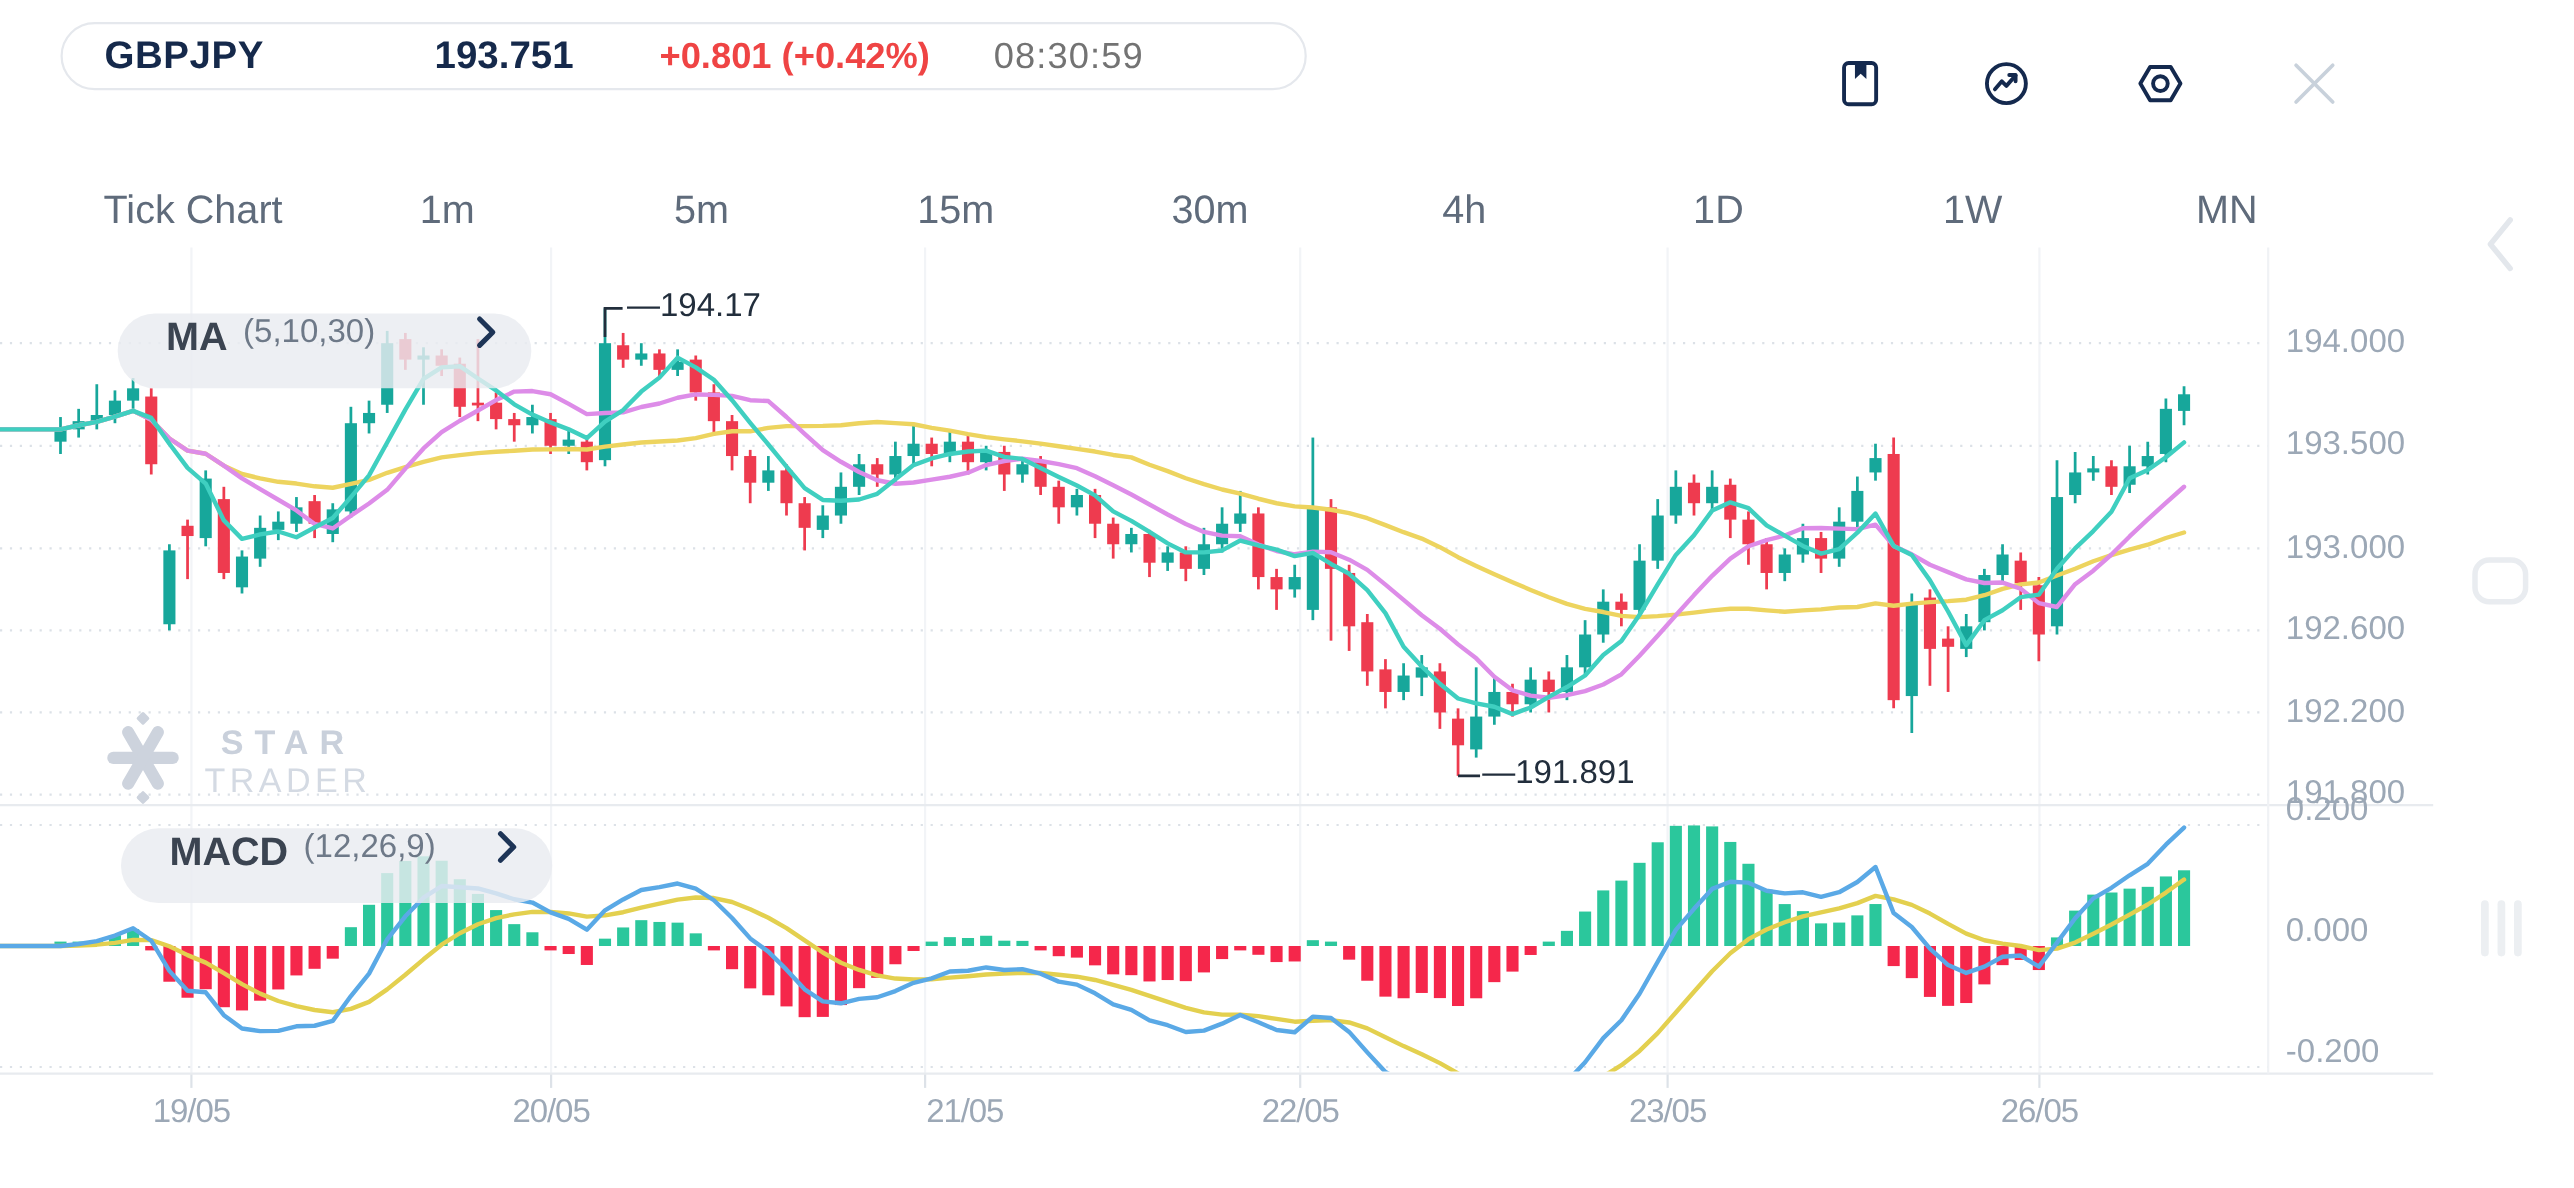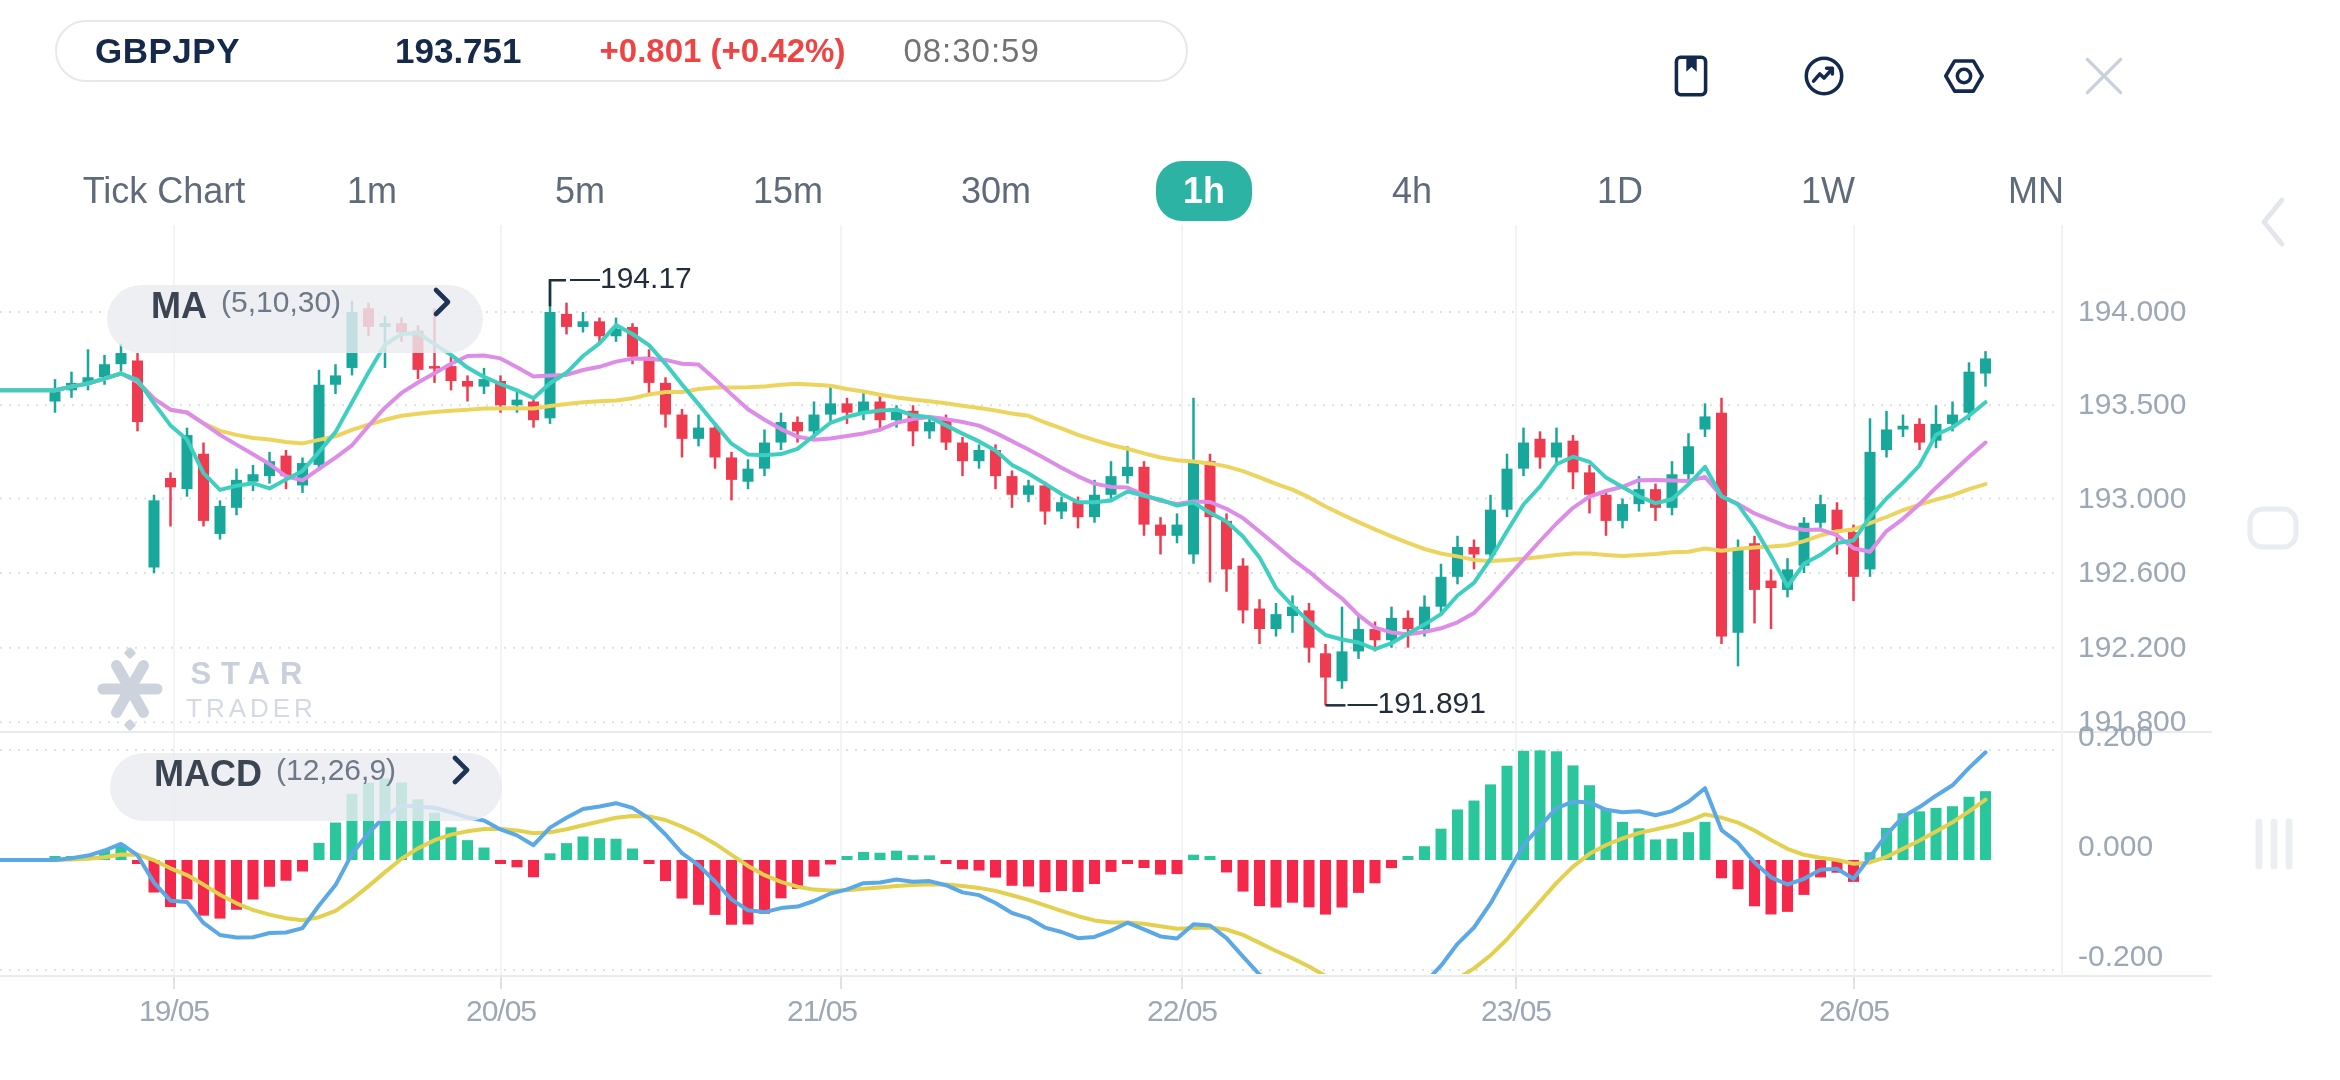--- a/index.html
+++ b/index.html
@@ -36,21 +36,21 @@
   }
   .ind-name{font-size:36px;font-weight:800;color:#3B4451;}
   .ind-params{font-size:30px;font-weight:400;color:#6E7988;margin-left:14px;}
   .ind-chevron{margin-left:auto;display:flex;align-items:center;}
   .annot{position:absolute;z-index:4;font-size:30px;font-weight:500;color:#222E3C;white-space:nowrap;}
   .axis-label{position:absolute;font-size:30px;color:#9CA8B6;z-index:2;white-space:nowrap;}
   .date-label{position:absolute;font-size:30px;color:#9CA8B6;z-index:2;width:140px;text-align:center;letter-spacing:-1px;}
   .watermark{position:absolute;left:92px;top:645px;display:flex;align-items:center;gap:18px;z-index:3;}
   .wm-text{display:flex;flex-direction:column;line-height:35px;text-align:center;}
   .wm-line1{font-size:31px;font-weight:700;letter-spacing:10px;color:#C9D0DB;}
-  .wm-line2{font-size:26px;font-weight:400;letter-spacing:4px;color:#D4DAE3;}
+  .wm-line2{font-size:31px;font-weight:400;letter-spacing:4px;color:#D4DAE3;}
   .edge-btn{position:absolute;z-index:5;display:flex;align-items:center;justify-content:center;}
 </style>
 </head>
 <body>
 
 <div class="hdr-card">
   <span class="hdr-sym">GBPJPY</span>
   <span class="hdr-price">193.751</span>
   <span class="hdr-chg" id="hdr-chg" style="color: #ef4444;">+0.801 (+0.42%)</span>
   <span class="hdr-time">08:30:59</span>
@@ -97,23 +97,20 @@
       <span class="tab">1m</span>
     </div>
     <div class="tab-col">
       <span class="tab">5m</span>
     </div>
     <div class="tab-col">
       <span class="tab">15m</span>
     </div>
     <div class="tab-col">
       <span class="tab">30m</span>
-    </div>
-    <div class="tab-col">
-      <span class="tab sel" style="background: rgb(45, 179, 164);">1h</span>
     </div>
     <div class="tab-col">
       <span class="tab">4h</span>
     </div>
     <div class="tab-col">
       <span class="tab">1D</span>
     </div>
     <div class="tab-col">
       <span class="tab">1W</span>
     </div>
@@ -576,21 +573,21 @@
     <div class="axis-label" style="left: 2078px; top: 704.3px;">191.800</div>
   </div>
 <div id="macd-labels">
     <div class="axis-label" style="left: 2078px; top: 719px;">0.200</div>
     <div class="axis-label" style="left: 2078px; top: 829px;">0.000</div>
     <div class="axis-label" style="left: 2078px; top: 939px;">-0.200</div>
   </div>
 <div id="date-labels">
     <div class="date-label" style="left: 104px; top: 994px;">19/05</div>
     <div class="date-label" style="left: 431px; top: 994px;">20/05</div>
-    <div class="date-label" style="left: 752px; top: 994px;">21/05</div>
+    <div class="date-label" style="left: 807px; top: 994px;">21/05</div>
     <div class="date-label" style="left: 1112px; top: 994px;">22/05</div>
     <div class="date-label" style="left: 1446px; top: 994px;">23/05</div>
     <div class="date-label" style="left: 1784px; top: 994px;">26/05</div>
   </div>
 
 <div class="edge-btn" style="left:2246px;top:192px;width:56px;height:64px;">
   <span>
     <svg width="40" height="60" viewBox="0 0 40 60">
         <polyline points="28,8 10,30 28,52" stroke="#E3E7EC" stroke-width="5" fill="none" stroke-linecap="round" stroke-linejoin="round"></polyline>
       </svg>

